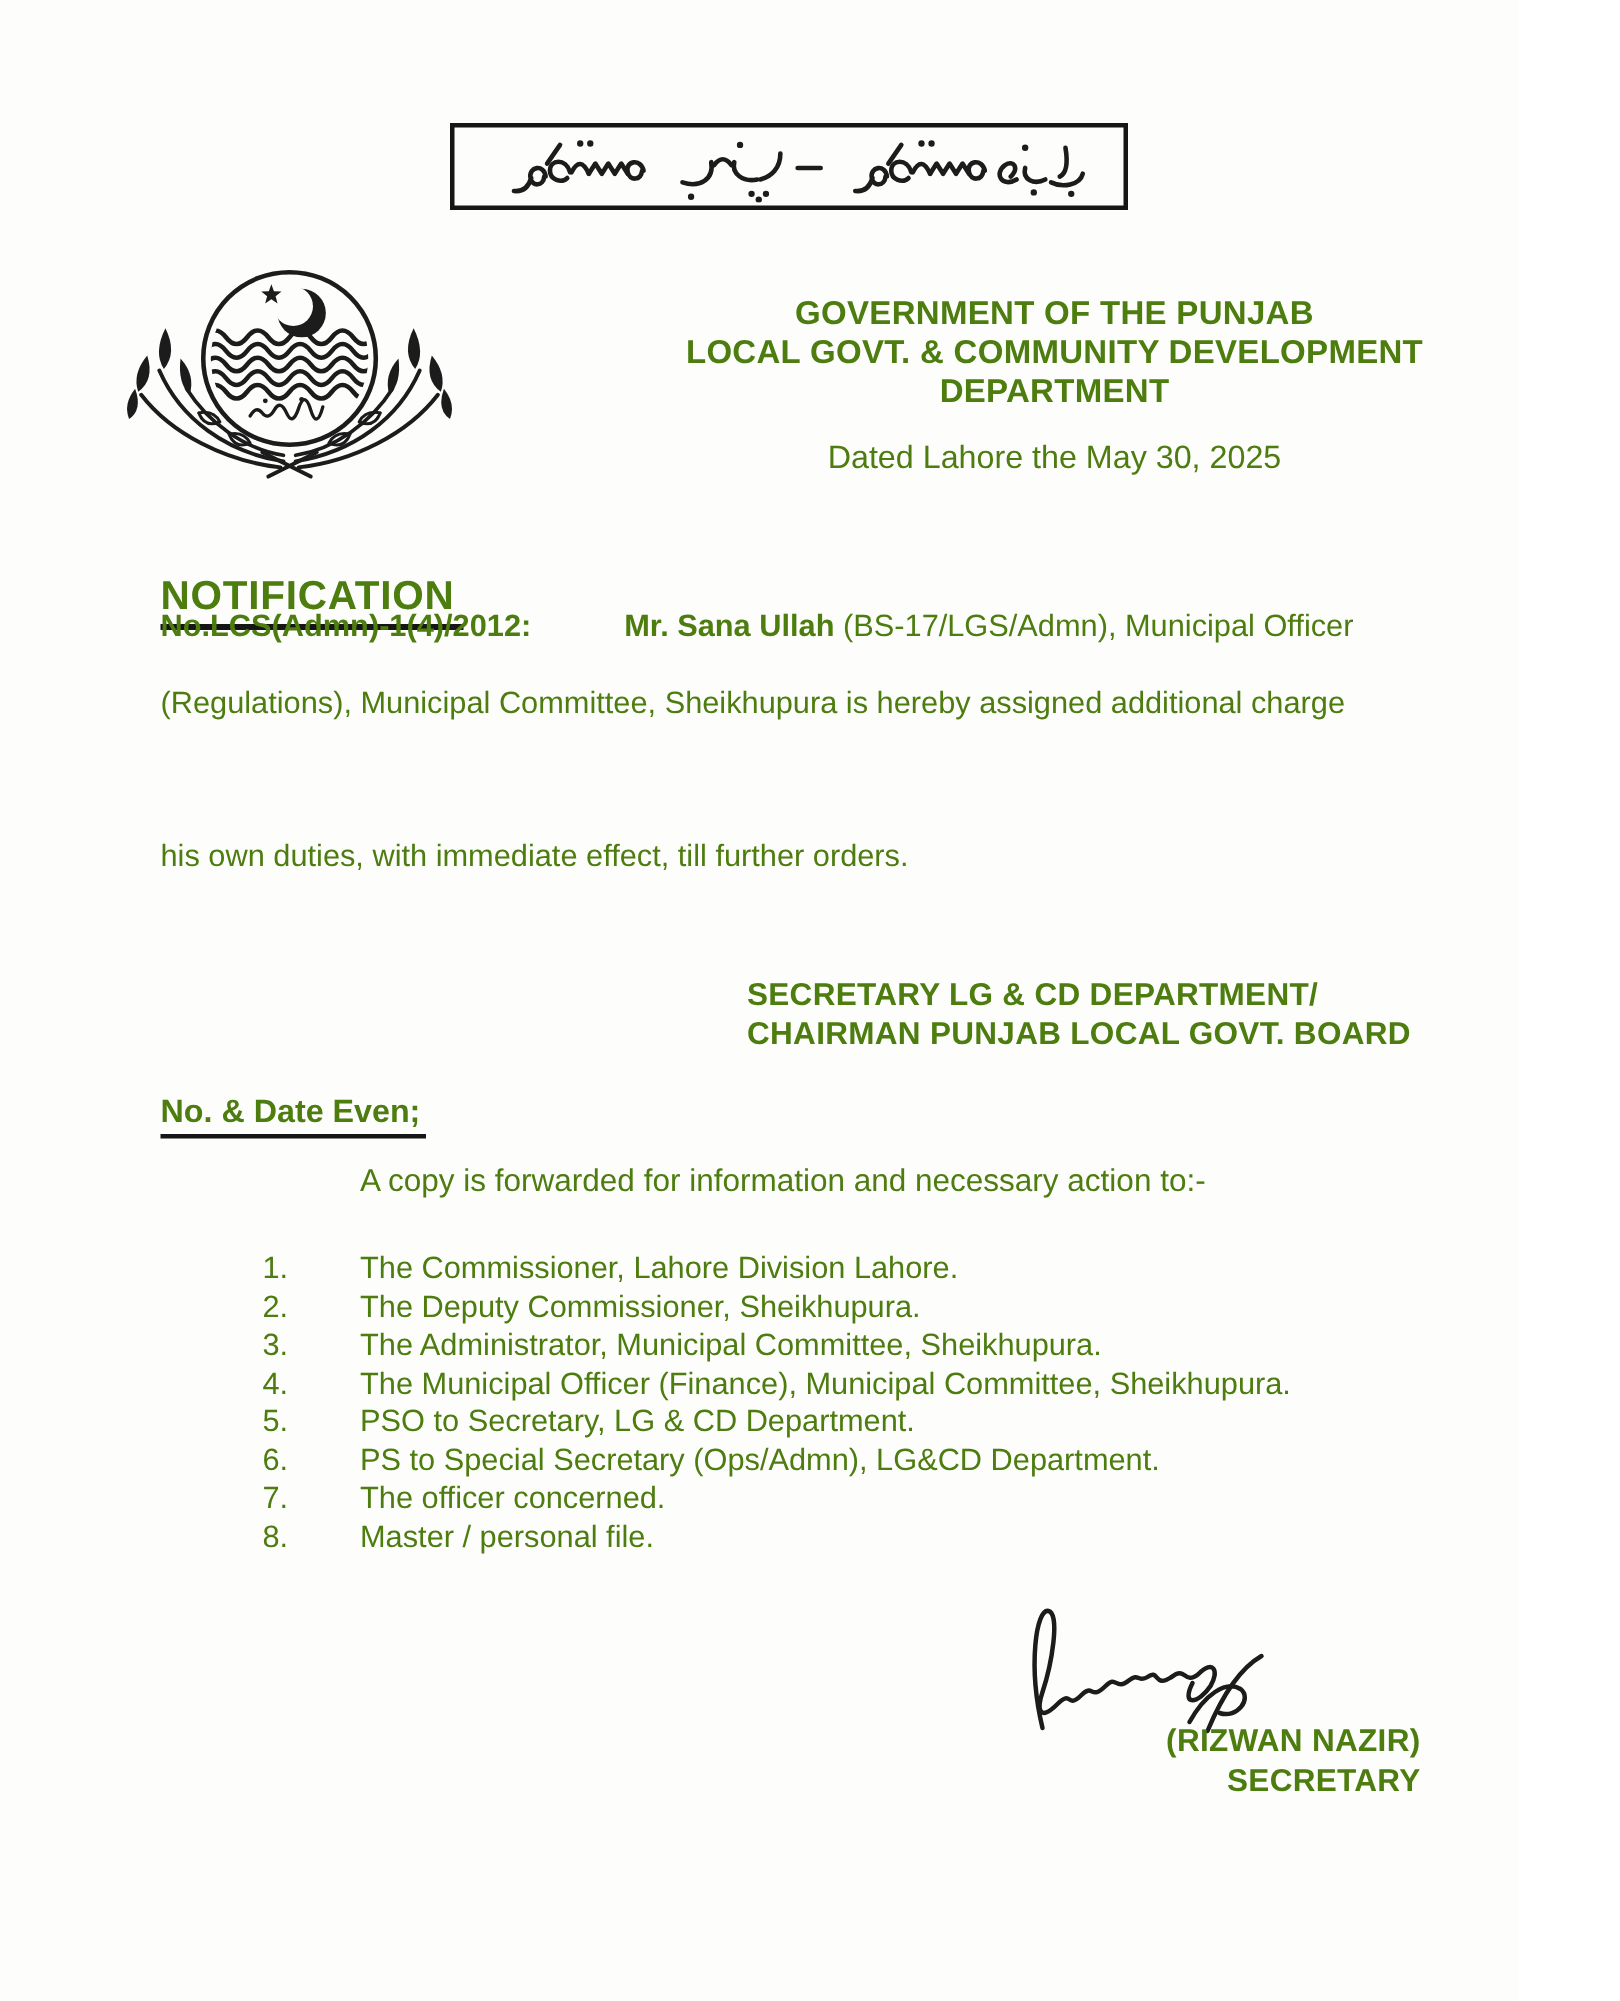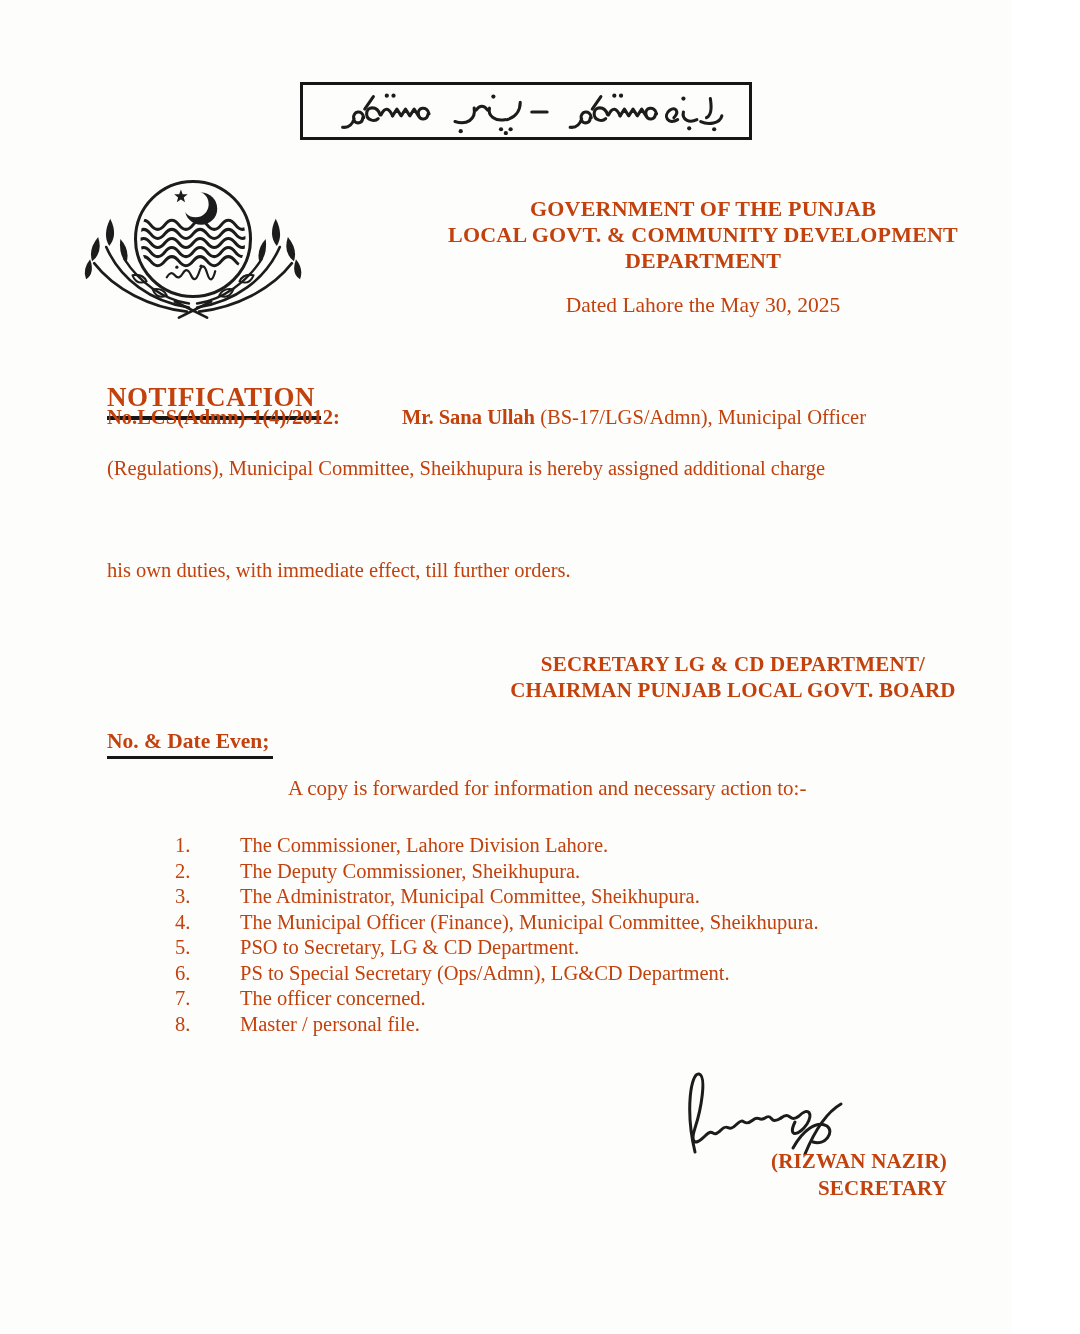--- a/index.html
+++ b/index.html
@@ -1,20 +1,20 @@
 <!DOCTYPE html>
 <html><head>
 <meta charset="utf-8">
 <style>
   * { margin:0; padding:0; box-sizing:border-box; }
   html,body { background:#ffffff; }
   .page {
     position:relative; width:1012px; height:1334px;
-    background:#fdfdfc; color:#c2410c;
-    font-family:Liberation Serif, serif;
+    background:#fdfdfc; color:#4d7c0f;
+    font-family:Liberation Sans, sans-serif;
     overflow:hidden;
   }
   .abs { position:absolute; }
   .nowrap { white-space:nowrap; }
   .b { font-weight:bold; }
 
   .slogan-box {
     left:300px; top:82px; width:452px; height:58px;
     border:3px solid #161616;
     display:flex; align-items:center; justify-content:center;
@@ -24,26 +24,26 @@
   .dept-header { left:433px; top:196px; width:540px; text-align:center;
     font-weight:bold; font-size:22px; line-height:26px; letter-spacing:.2px; }
   .date-line { left:433px; top:293px; width:540px; text-align:center; font-size:21.5px; }
 
   .notif-title { left:107px; top:350px; font-size:27px; font-weight:bold;
     letter-spacing:.5px; border-bottom:4px solid #161616; padding:0 6px 3px 0;margin-top:32px; }
 
   .para-line { left:107px; font-size:20.5px; white-space:nowrap; }
   .tab-gap { display:inline-block; width:62px; }
 
-  .signatory { left:498px; top:651px; width:470px; text-align:center;
+  .signatory { left:498px; top:651px; width:470px; text-align:left;
     font-weight:bold; font-size:21px; line-height:26px; letter-spacing:.2px; }
 
   .endorse-head { left:107px; top:729px; font-size:21.5px; font-weight:bold;
     border-bottom:3px solid #161616; padding:0 4px 2px 0; }
-  .copy-line { left:240px; top:776px; font-size:21px;margin-left:48px; }
+  .copy-line { left:240px; top:776px; font-size:21px; }
 
   .dist-list { left:0; top:833px; width:1080px; list-style:none; }
   .dist-row { display:flex; line-height:25.5px; font-size:20.5px; padding-left:175px; }
   .dist-no { width:65px; flex:0 0 65px; }
 
   .sig-wrap { left:655px; top:1060px; }
   .signer { left:517px; top:1148px; width:430px; text-align:right;
     font-weight:bold; font-size:21px; line-height:26.5px; letter-spacing:.2px; }
 
   svg .ink { stroke:#1c1c1c; fill:none; stroke-linecap:round; stroke-linejoin:round; }

